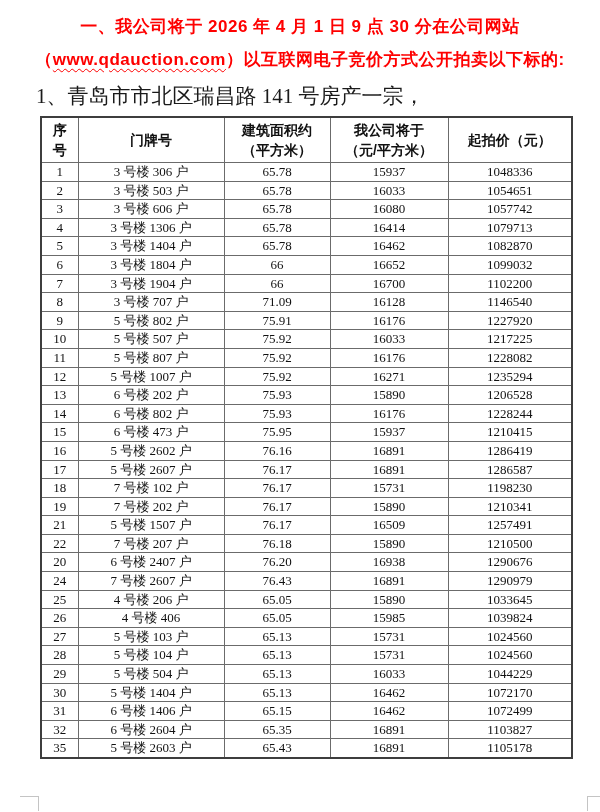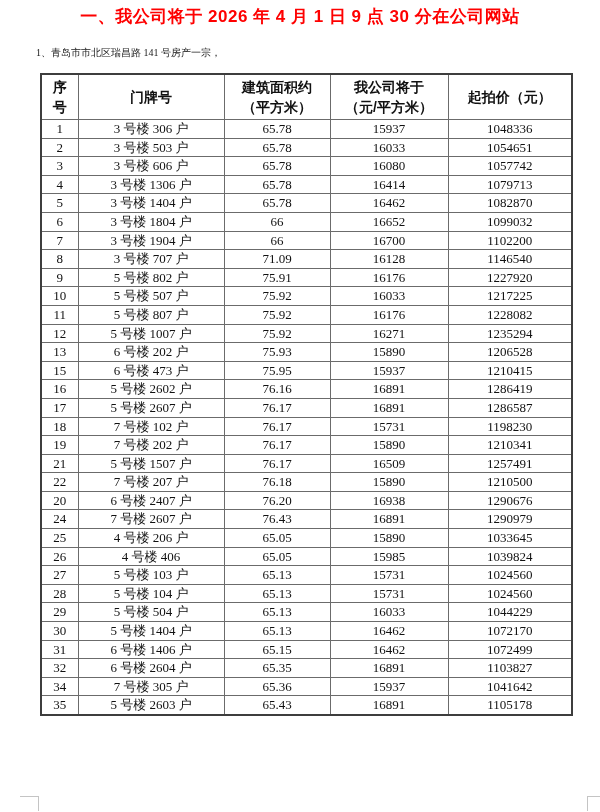--- a/index.html
+++ b/index.html
@@ -13,30 +13,30 @@
   .heading {
     margin: 0;
     text-align: center;
     color: #fe0000;
     font-weight: bold;
     font-size: 17px;
     line-height: 22px;
     font-family: "Liberation Sans", sans-serif;
     letter-spacing: 0.5px;
   }
-  .heading-1 { padding-top: 6px; }
+  .heading-1 { padding-top: 16px; }
   .heading-2 { margin-top: 11px; }
   .url-text {
     text-decoration: underline wavy #fe0000 1px;
     text-underline-offset: 3px;
   }
   .intro {
     margin: 15px 0 0 36px;
     color: #1a1a1a;
-    font-size: 10px;
+    font-size: 21px;
     line-height: 20px;
     font-family: "Liberation Serif", serif;
   }
   table.auction {
     border-collapse: collapse;
     table-layout: fixed;
     margin: 10px 0 0 40px;
     width: 531px;
     border: 2px solid #3d3d3d;
   }
@@ -84,20 +84,21 @@
     border-left: 1px solid #c4c4c4;
   }
 </style>
 </head>
 <body>
 
 <div>
 
   <p class="heading heading-1">一、我公司将于 2026 年 4 月 1 日 9 点 30 分在公司网站</p>
 
+  <p class="heading heading-2"><span>（</span><span class="url-text">www.qdauction.com</span><span>）以互联网电子竞价方式公开拍卖以下标的:</span></p>
 
   <p class="intro">1、青岛市市北区瑞昌路 141 号房产一宗，</p>
 
   <table class="auction">
     <colgroup>
       <col class="col-seq">
         <col class="col-door">
         <col class="col-area">
         <col class="col-eval">
         <col class="col-price">
@@ -197,20 +198,27 @@
           <td>1235294</td>
         </tr>
         <tr>
           <td>13</td>
           <td>6 号楼 202 户</td>
           <td>75.93</td>
           <td>15890</td>
           <td>1206528</td>
         </tr>
         <tr>
+          <td>14</td>
+          <td>6 号楼 802 户</td>
+          <td>75.93</td>
+          <td>16176</td>
+          <td>1228244</td>
+        </tr>
+        <tr>
           <td>15</td>
           <td>6 号楼 473 户</td>
           <td>75.95</td>
           <td>15937</td>
           <td>1210415</td>
         </tr>
         <tr>
           <td>16</td>
           <td>5 号楼 2602 户</td>
           <td>76.16</td>
@@ -316,27 +324,20 @@
           <td>1072499</td>
         </tr>
         <tr>
           <td>32</td>
           <td>6 号楼 2604 户</td>
           <td>65.35</td>
           <td>16891</td>
           <td>1103827</td>
         </tr>
         <tr>
-          <td>34</td>
-          <td>7 号楼 305 户</td>
-          <td>65.36</td>
-          <td>15937</td>
-          <td>1041642</td>
-        </tr>
-        <tr>
           <td>35</td>
           <td>5 号楼 2603 户</td>
           <td>65.43</td>
           <td>16891</td>
           <td>1105178</td>
         </tr>
       </tbody>
   </table>
 
   <div class="corner-mark corner-mark-left"></div>

